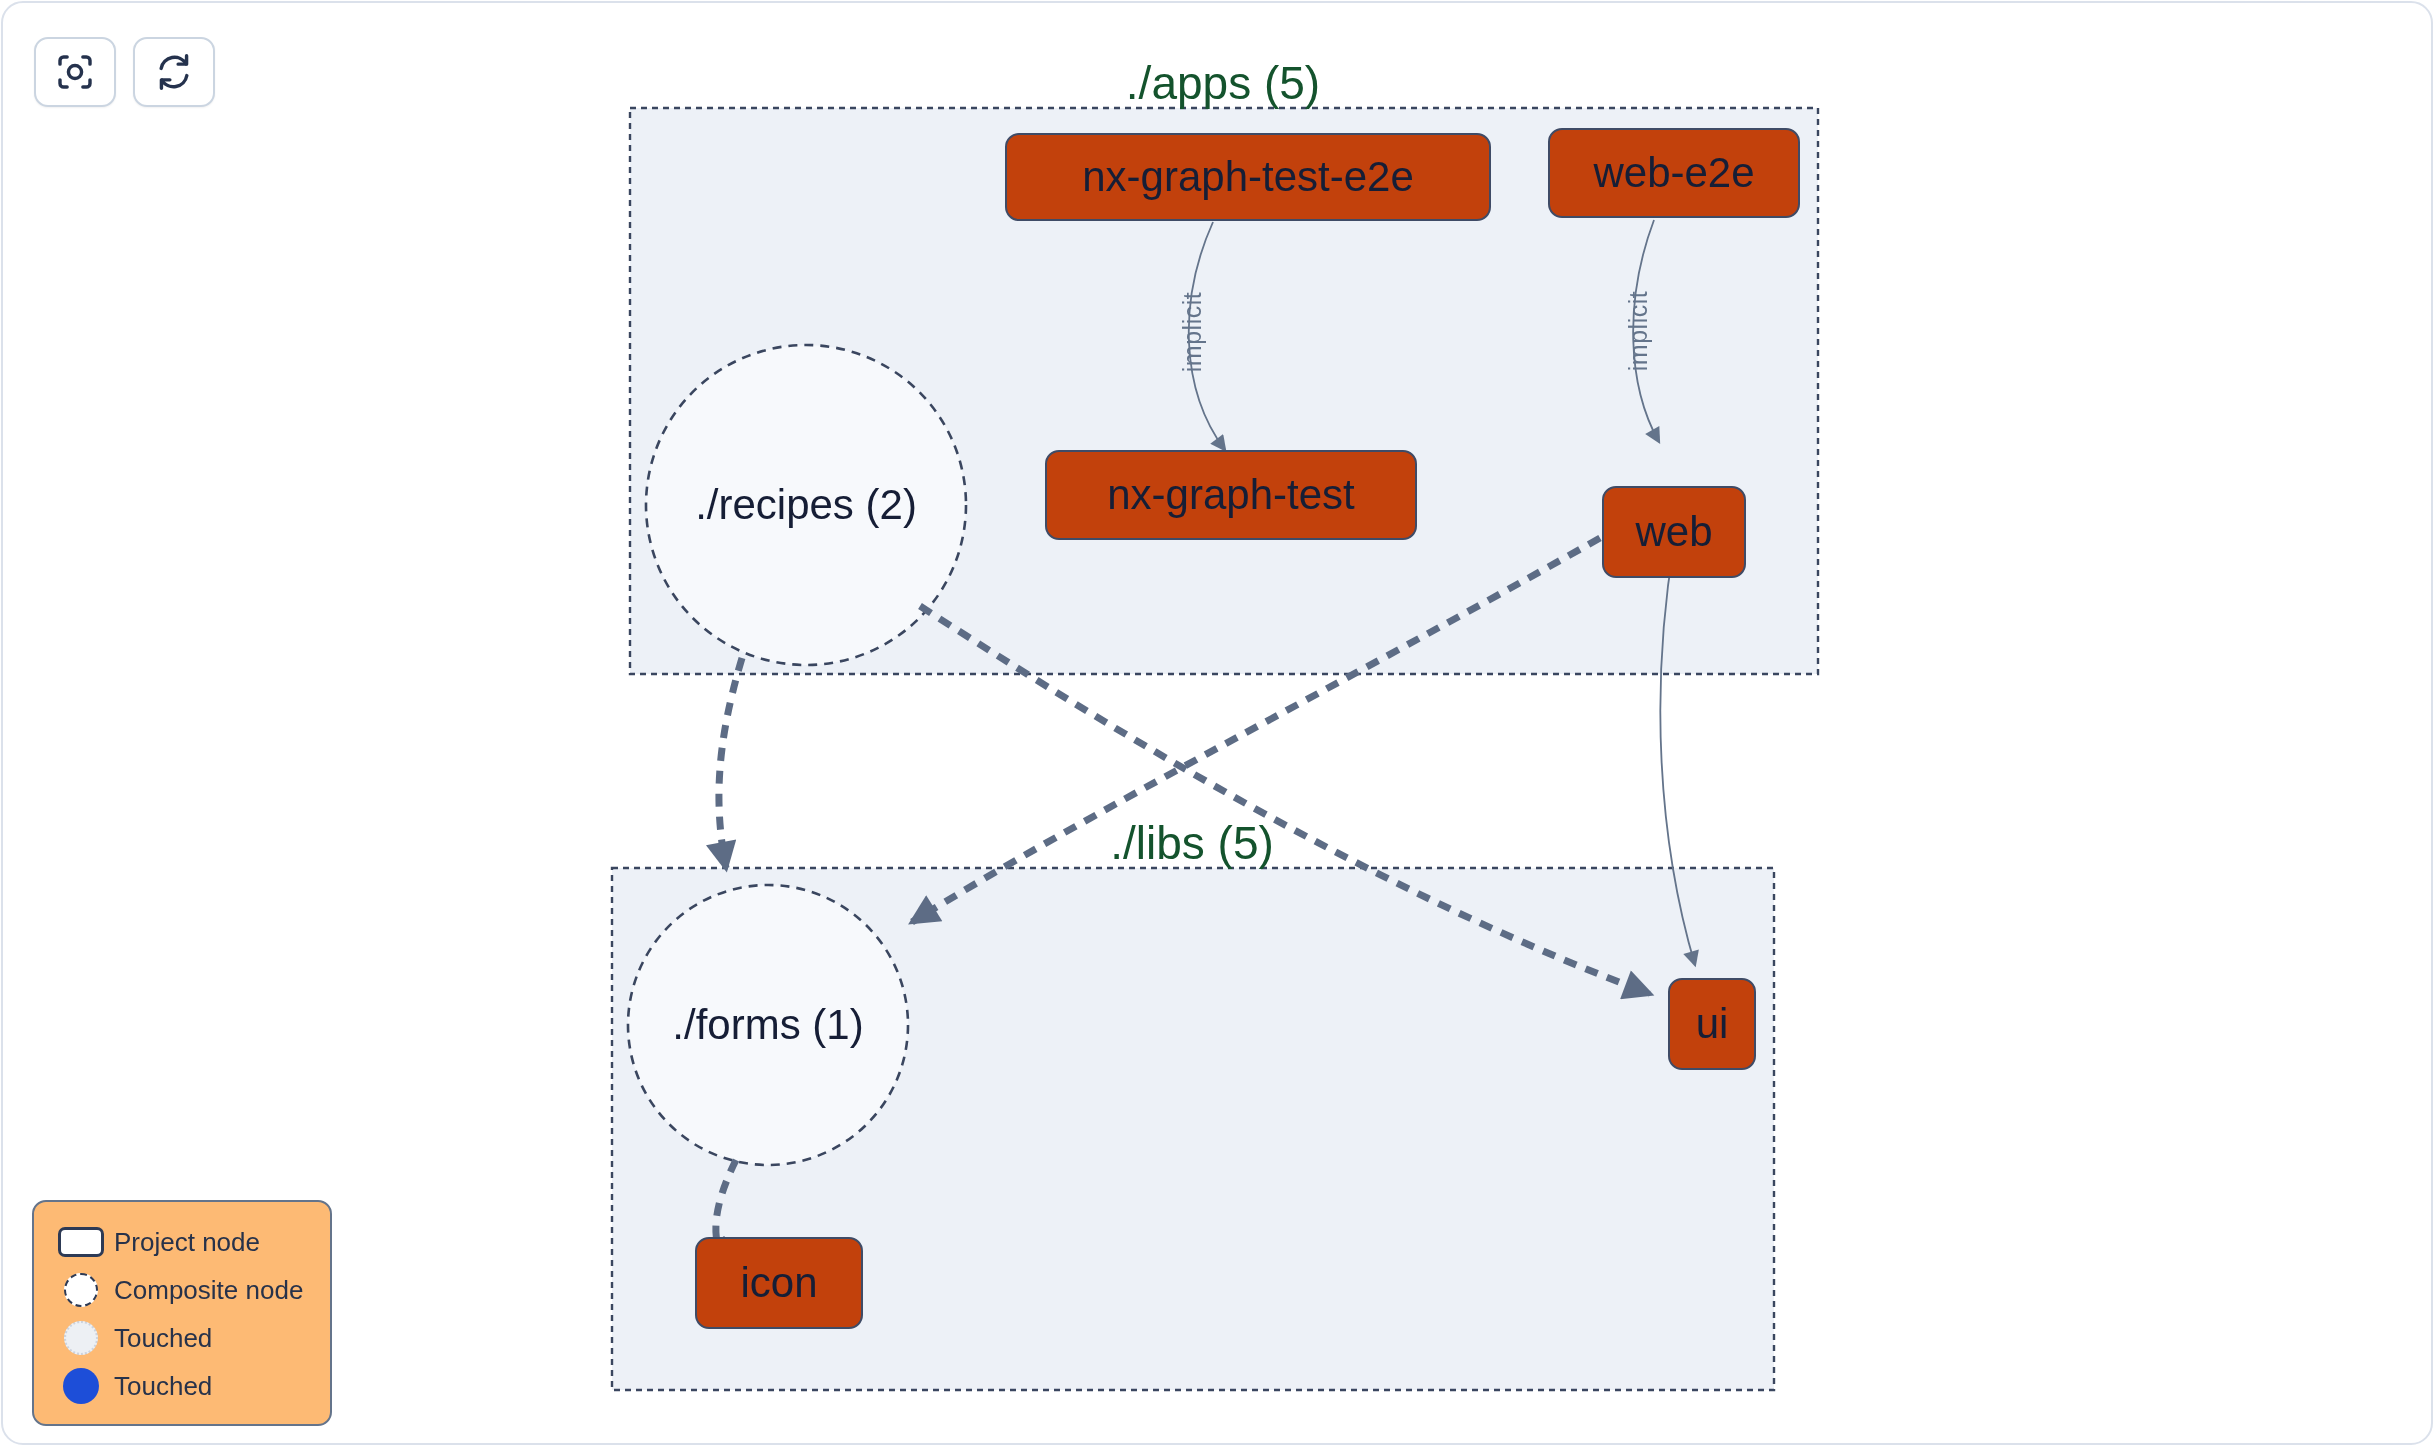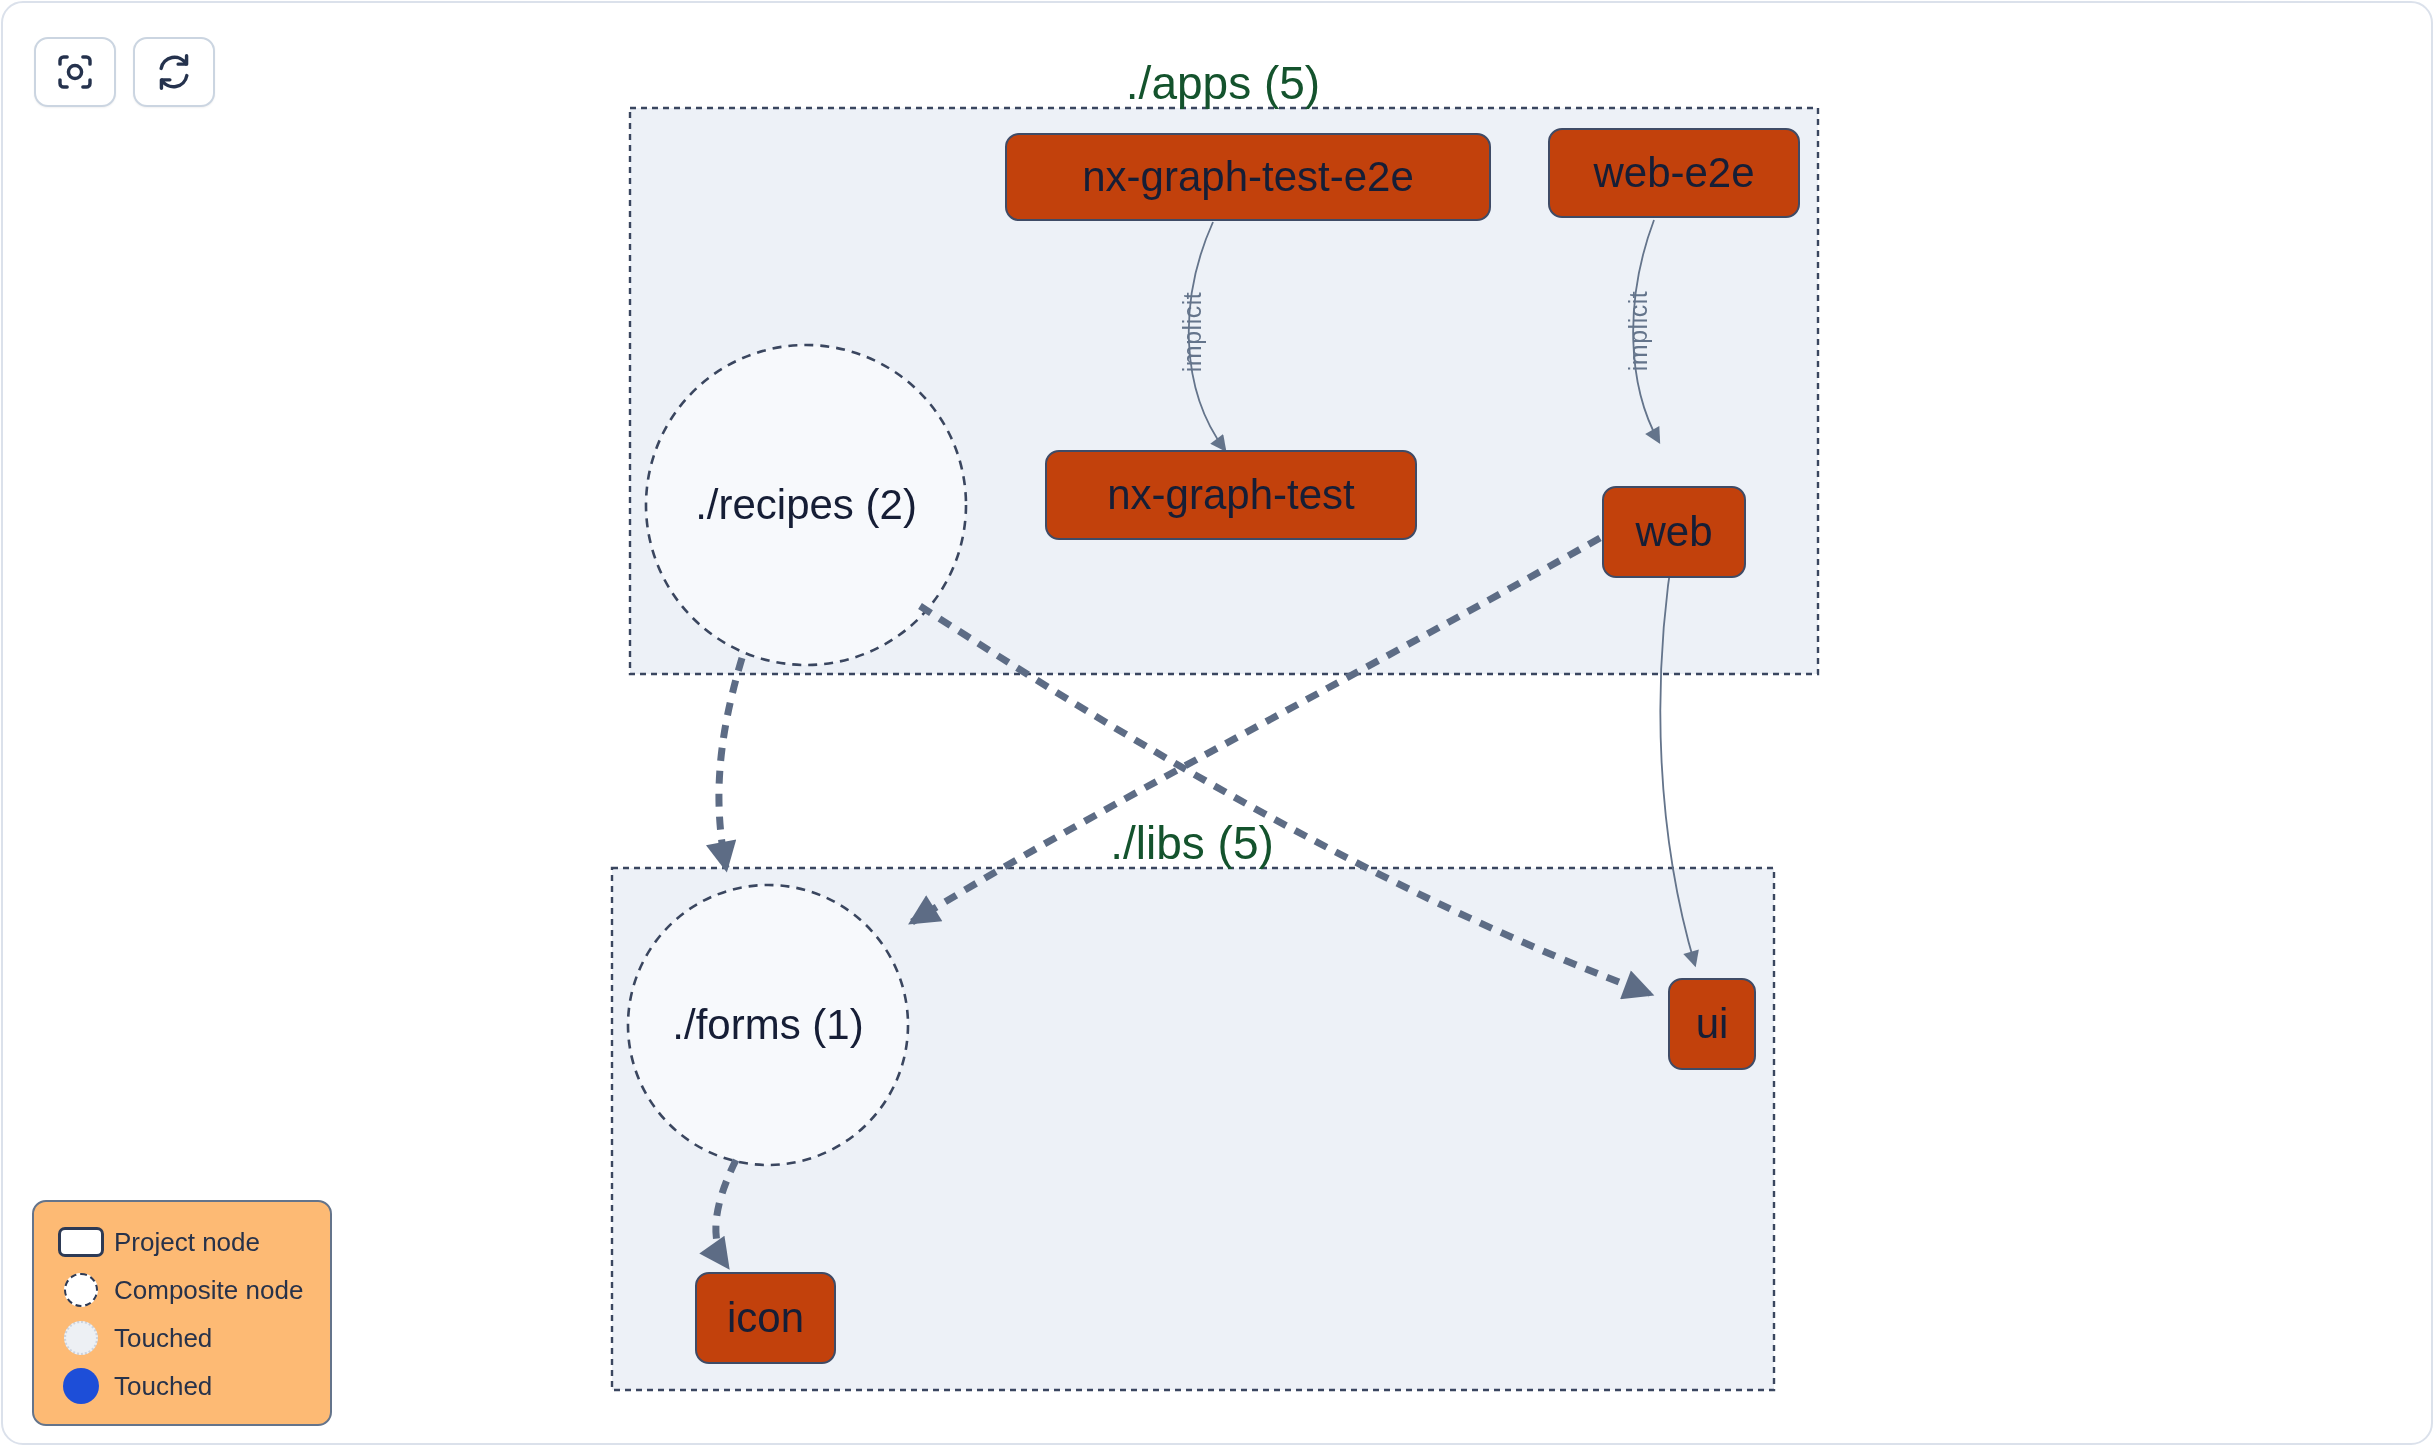--- a/index.html
+++ b/index.html
@@ -76,21 +76,21 @@
 </div>
 <div class="node" style="left:1045px;top:450px;width:372px;height:90px;">
   <span>nx-graph-test</span>
 </div>
 <div class="node" style="left:1602px;top:450px;width:144px;height:92px;margin-top:36px;">
   <span>web</span>
 </div>
 <div class="node" style="left:1668px;top:978px;width:88px;height:92px;">
   <span>ui</span>
 </div>
-<div class="node" style="left:695px;top:1272px;width:141px;height:92px;">
+<div class="node" style="left:695px;top:1237px;width:168px;height:92px;">
   <span>icon</span>
 </div>
 
 <div class="circle-label" style="left:806px;top:505px;">./recipes (2)</div>
 <div class="circle-label" style="left:768px;top:1025px;">./forms (1)</div>
 
 <div class="edge-label" style="left:1192px;top:332px;">implicit</div>
 <div class="edge-label" style="left:1638px;top:331px;">implicit</div>
 
 <div class="tool-btn" style="left:34px;top:37px;">

